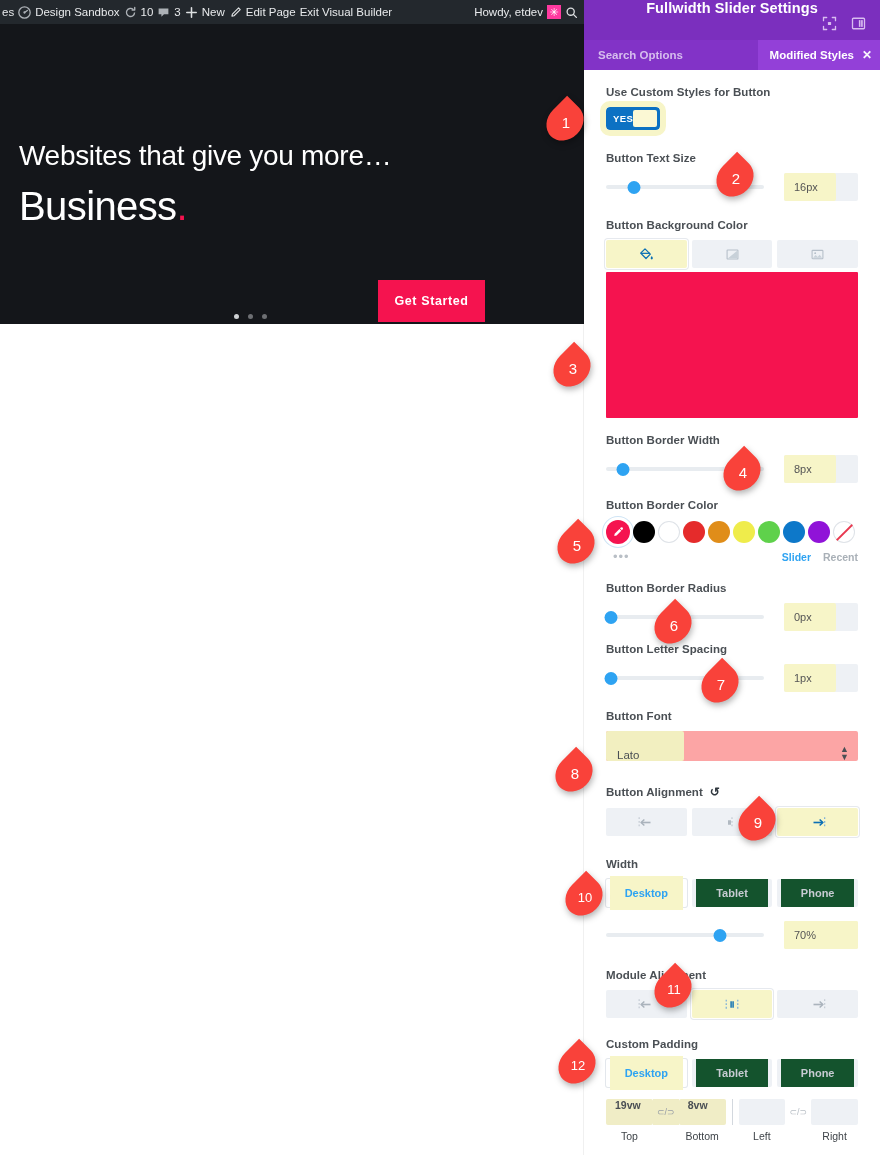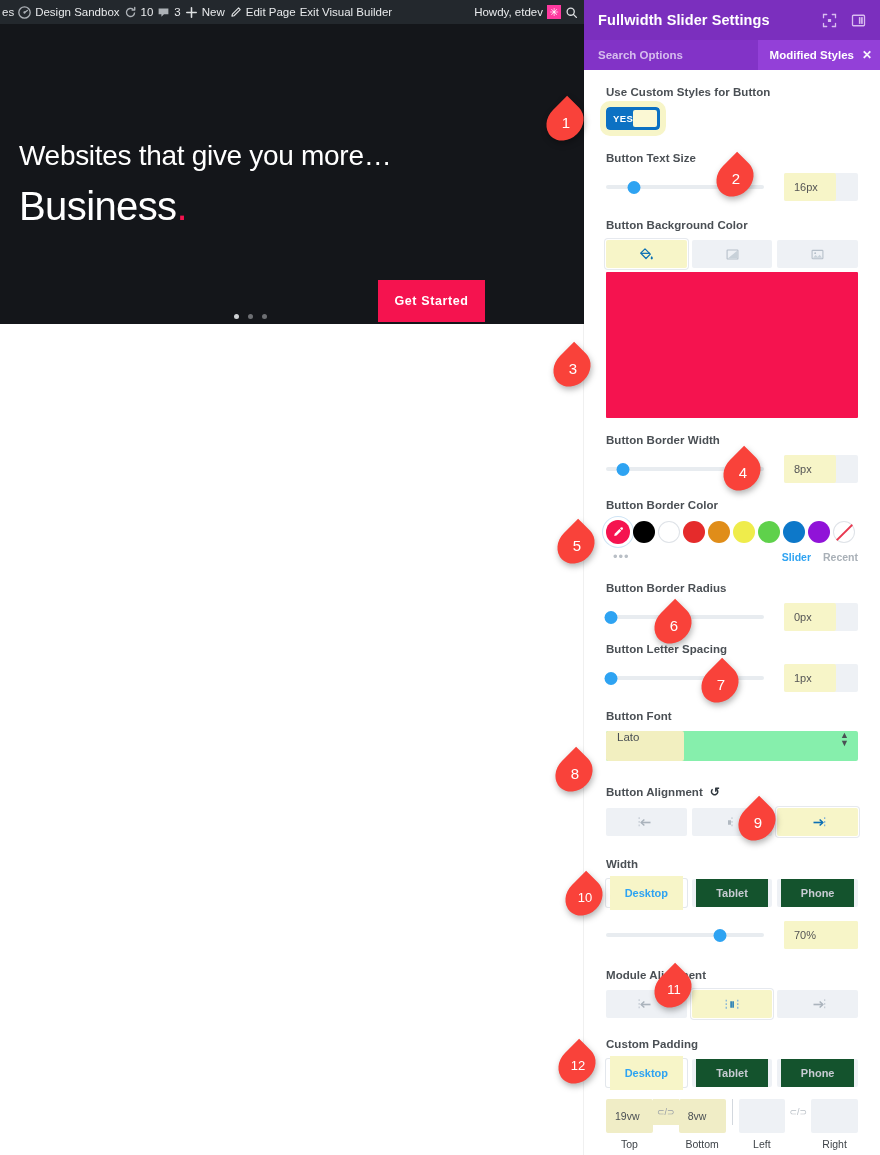--- a/index.html
+++ b/index.html
@@ -56,21 +56,21 @@
   .page-body { position:absolute; top:324px; left:0; width:584px; height:831px; background:#fff; }
 
   
   .panel {
     position:absolute; top:0; right:0; width:296px; height:1155px;
     background:#ffffff; box-shadow: -1px 0 0 rgba(0,0,0,.06);
     overflow:hidden; z-index:4;
   }
   .panel-header {
     height:40px; background:#7b2fbe; display:flex; align-items:center;
-    padding: 0 14px; position:relative;
+    padding: 0 14px; position:relative;flex-direction:column;
   }
   .panel-title { color:#fff; font-size:14.5px; font-weight:700; letter-spacing:.1px; }
   .panel-hdr-icons { margin-left:auto; display:flex; align-items:center; gap:14px; }
   .hdr-ico { width:15px; height:15px; opacity:.9; cursor:pointer; display:block; }
 
   .panel-searchbar {
     height:30px; background:#8233c7; display:flex; align-items:stretch;
   }
   .search-opts {
     flex:1; display:flex; align-items:center; padding-left:14px;
@@ -149,22 +149,22 @@
     background:#e8384f; transform: rotate(-45deg);
   }
   .sw-meta { display:flex; align-items:center; margin-top:5px; }
   .sw-dots { color:#b9bfc6; font-size:13px; letter-spacing:1px; padding-left:7px; cursor:pointer; }
   .sw-links { margin-left:auto; display:flex; gap:12px; font-size:10.5px; font-weight:700; }
   .sw-saved { color:#2ea3f2; cursor:pointer; }
   .sw-recent { color:#a9b0b7; cursor:pointer; }
 
   
   .select {
-    height:30px; background:#86efac; border-radius:2px; display:flex;
-    align-items:flex-start; position:relative; cursor:pointer;
+    height:30px; background:#fca5a5; border-radius:2px; display:flex;
+    align-items:flex-end; position:relative; cursor:pointer;
   }
   .select .hl { position:absolute; left:0; top:0; width:78px; height:30px; background:#f2efc0; border-radius:2px; }
   .select .val { font-size:11.5px; color:#4a4f54; padding-left:11px; position:relative; z-index:2; }
   .select .arrows {
     margin-left:auto; padding-right:9px; font-size:9px; line-height:8px;
     color:#4a4f54; display:flex; flex-direction:column; align-items:center;
   }
 
   
   .devtabs { display:flex; gap:5px; }
@@ -176,22 +176,22 @@
   }
   .devtab .inner { position:absolute; left:0; right:0; top:0; bottom:0; display:flex; align-items:center; justify-content:center; }
   .devtab.on { background:#fff; box-shadow: 0 0 0 1px #e3e7ec; color:#2ea3f2; }
   .devtab.on .inner { background:#f7f5c8; left:4px; right:4px; top:-3px; bottom:-3px; }
   .devtab.off .inner { background:#14532d; left:4px; right:4px; top:0; bottom:0; color:#c7cbd2;text-align:center; }
 
   
   .padgroup { display:flex; align-items:flex-start; margin-top:12px; }
   .padcell { flex:1; display:flex; flex-direction:column; align-items:center; }
   .padbox {
-    width:100%; height:34px; background:#eef1f5; border-radius:2px; display:flex;
-    align-items:center; cursor:text;
+    width:100%; height:26px; background:#eef1f5; border-radius:2px; display:flex;
+    align-items:flex-start; cursor:text;font-weight:bold;
   }
   .padbox.filled { background:#f0edc6; }
   .padbox .pv { font-size:10.5px; color:#4a4f54; padding-left:9px; }
   .padcap { font-size:10.5px; color:#3f4449; margin-top:5px; }
   .padlink {
     width:26px; display:flex; align-items:center; justify-content:center;
     height:26px; font-size:9px; color:#b9bfc6; cursor:pointer; flex:none;
   }
   .padlink.on { background:#f0edc6; color:#9aa0a7; }
   .paddiv { width:1px; background:#d3d8de; height:26px; margin: 0 6px; flex:none; }

